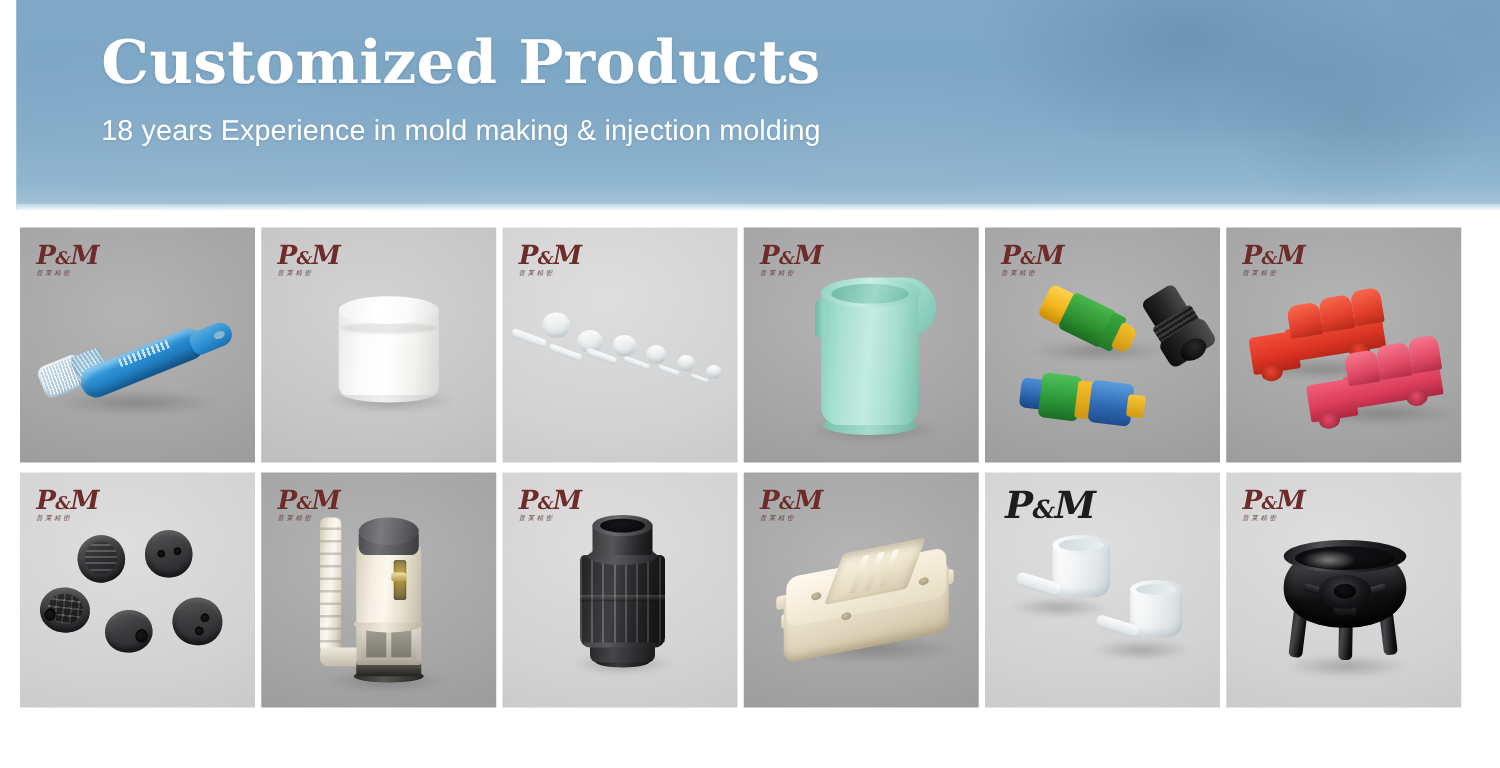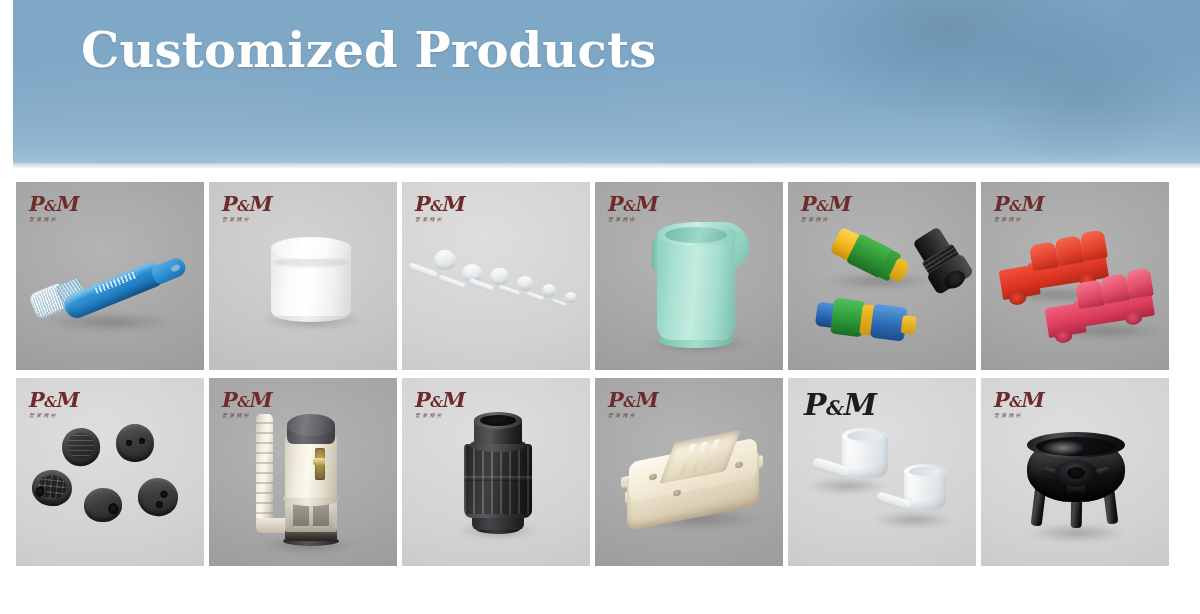--- a/index.html
+++ b/index.html
@@ -462,20 +462,21 @@
     border-radius:50%;
     background: radial-gradient(ellipse at center, rgba(255,255,255,0.45) 0%, rgba(255,255,255,0) 70%);
   }
 </style>
 </head>
 <body>
 
 <div class="banner">
   <div class="banner-inner">
     <div class="banner-title">Customized Products</div>
+    <div class="banner-subtitle">18 years Experience in mold making &amp; injection molding</div>
   </div>
 </div>
 
 <div class="grid">
 
   <div class="tile">
     <div class="wm">
       <div class="wm-pm"><span>P</span><span class="amp">&amp;</span><span>M</span></div>
       <div class="wm-cn">普莱精密</div>
     </div>

